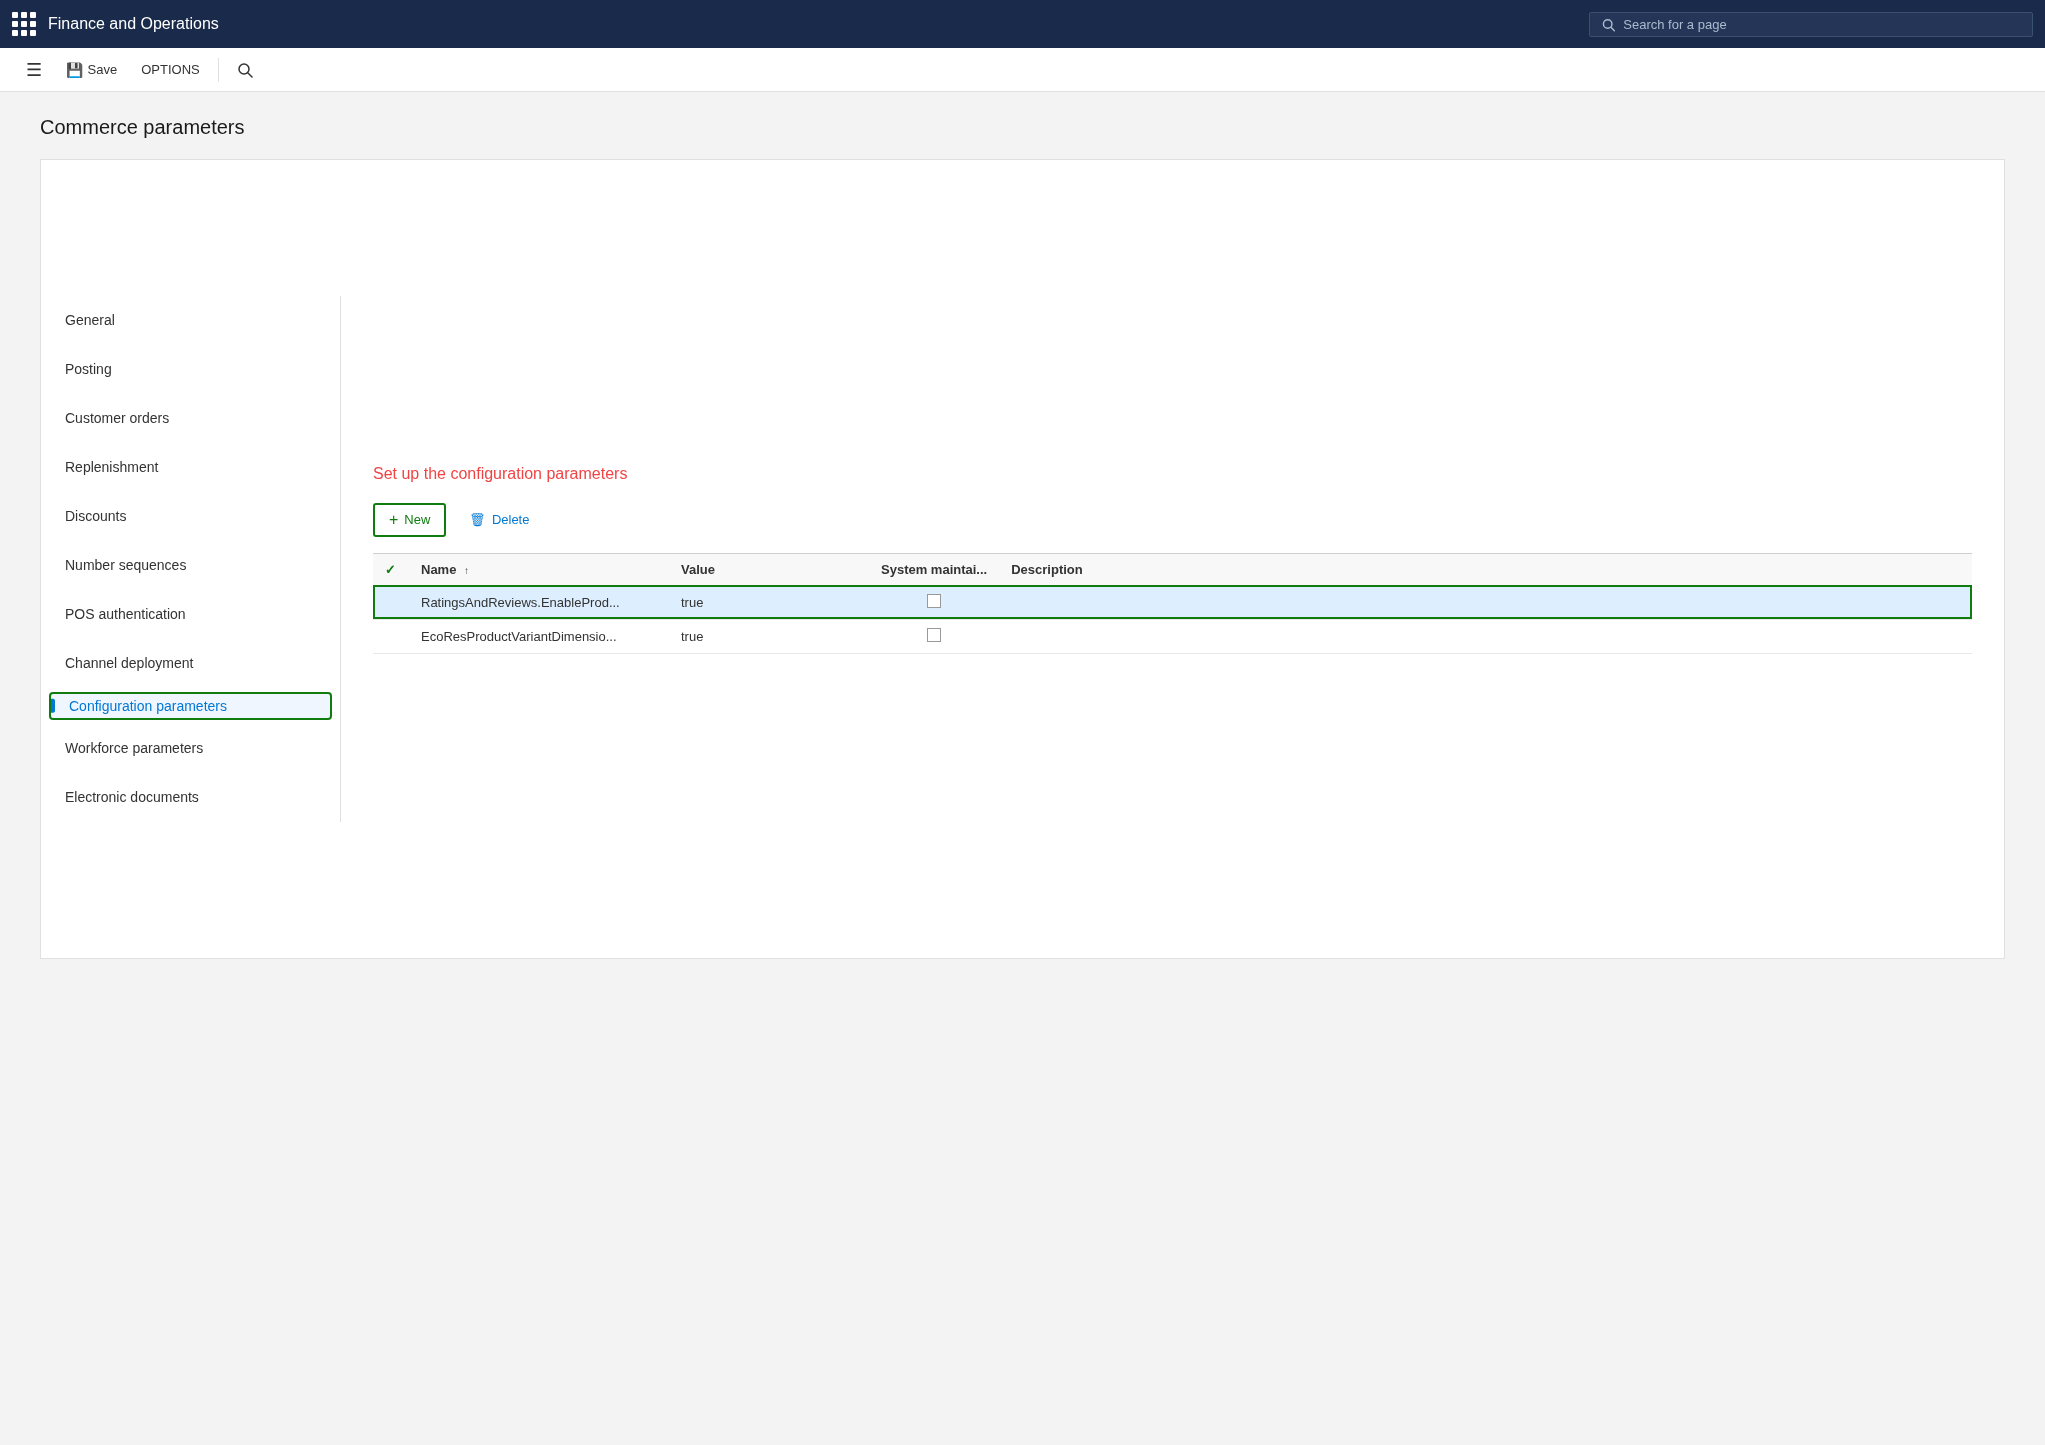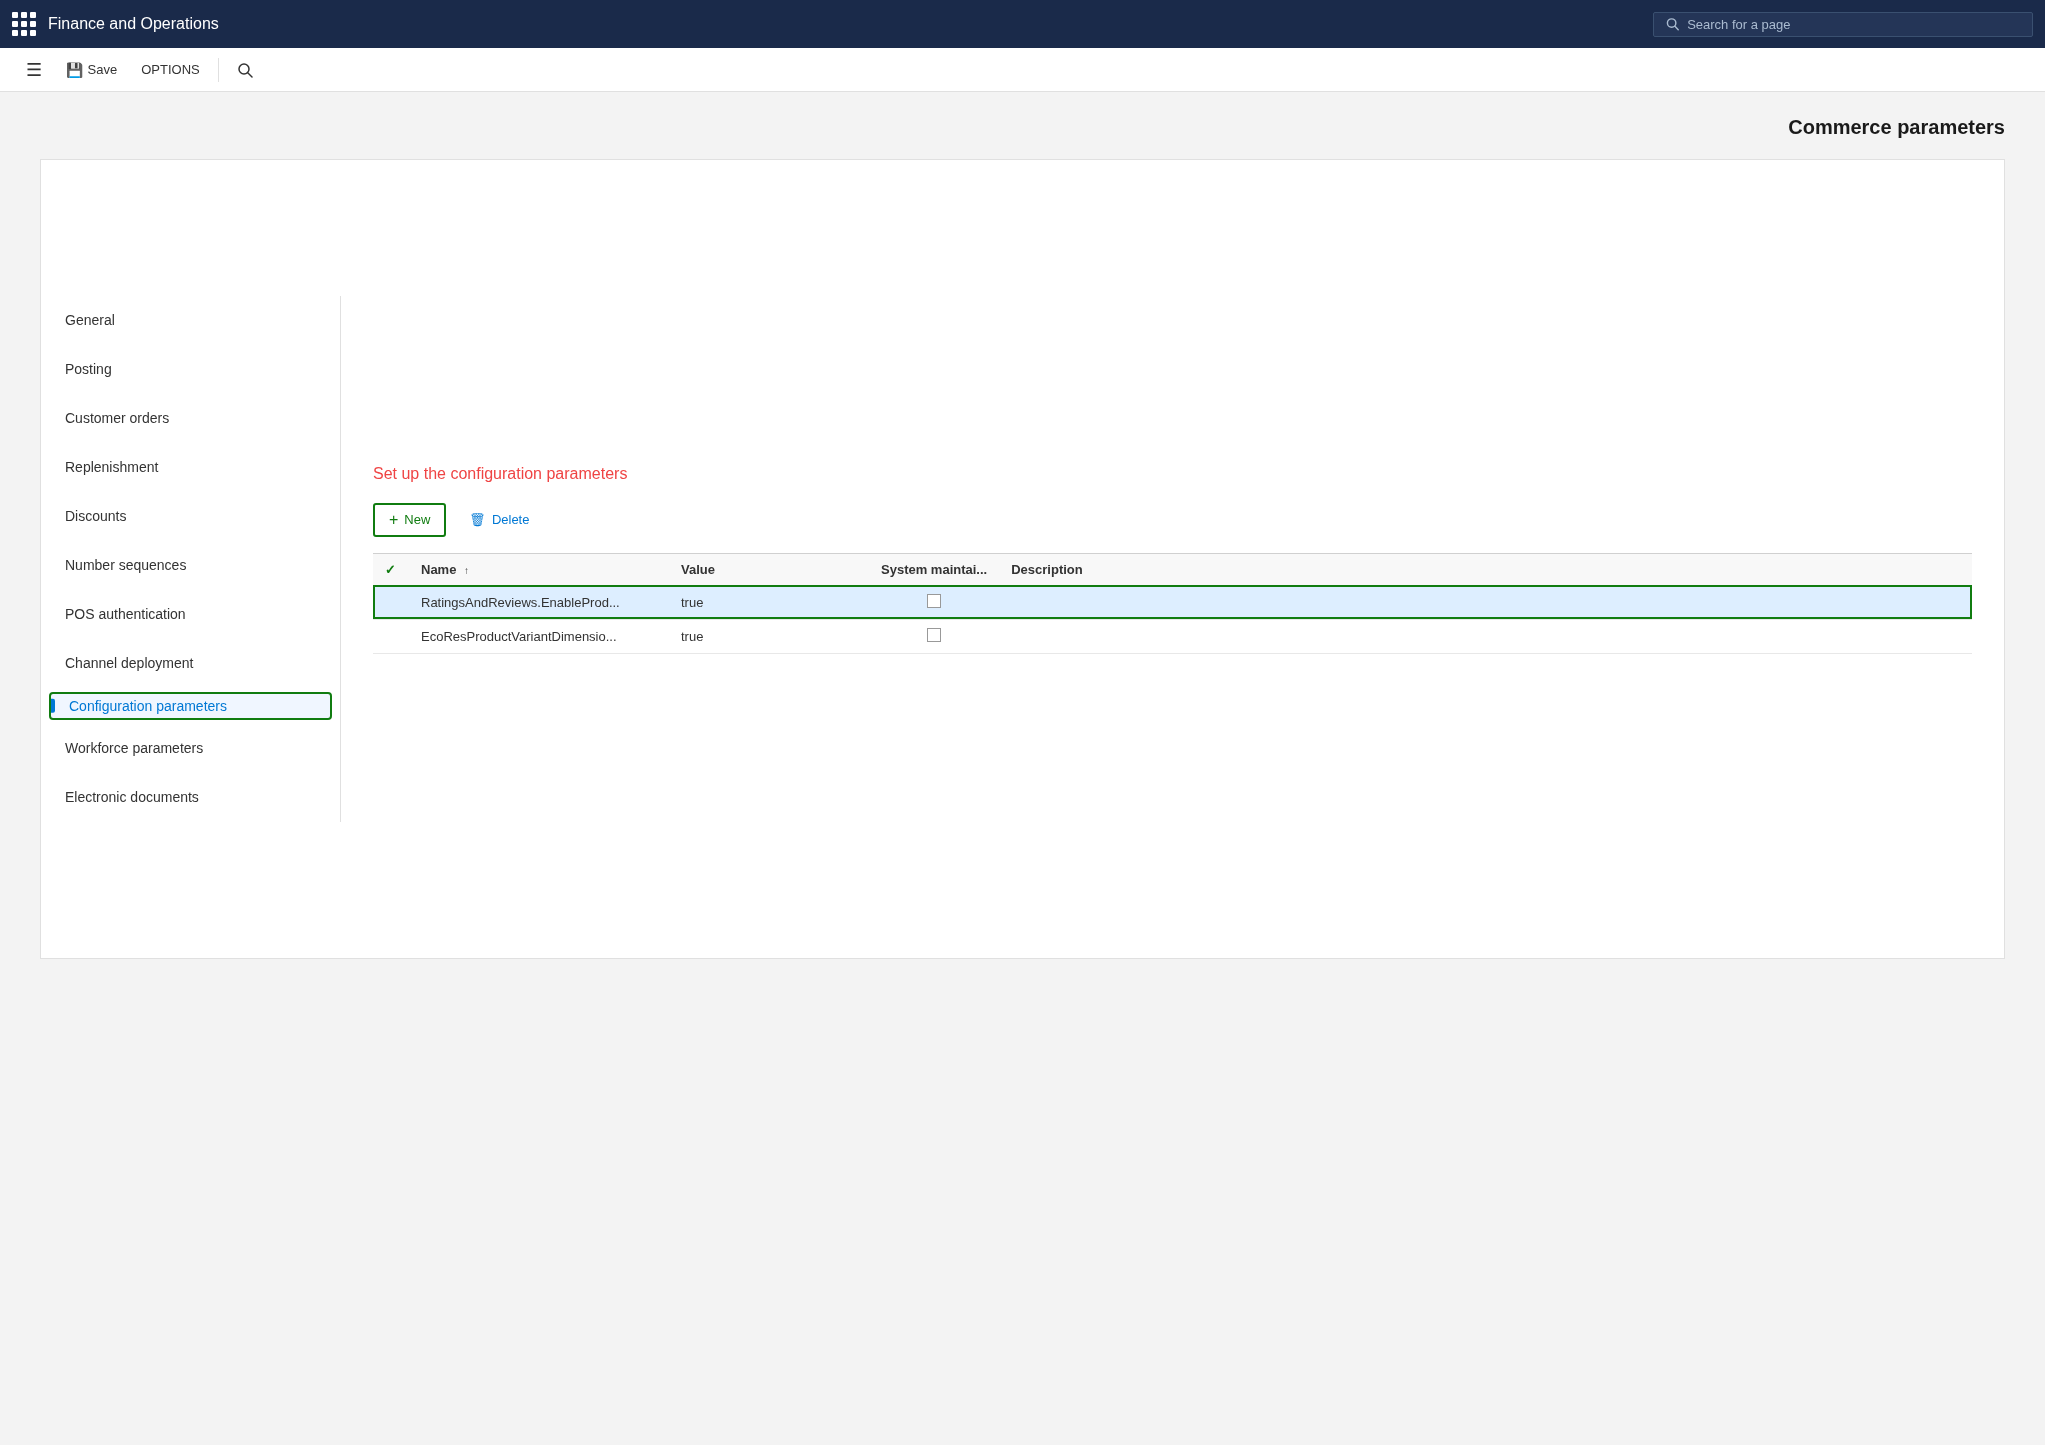--- a/index.html
+++ b/index.html
@@ -27,27 +27,27 @@
       border-radius: 1px;
     }
     .nav-title {
       color: white;
       font-size: 16px;
       font-weight: 400;
       flex: 1;
     }
     .nav-search {
       display: flex;
-      align-items: flex-start;
+      align-items: flex-end;
       background: #243557;
       border: 1px solid #3a5070;
       border-radius: 2px;
       padding: 4px 12px;
       gap: 8px;
-      width: 380px;
+      width: 444px;
     }
     .nav-search input {
       background: transparent;
       border: none;
       outline: none;
       color: #aabbd0;
       font-size: 13px;
       width: 100%;
     }
     .nav-search input::placeholder { color: #aabbd0; }
@@ -84,24 +84,23 @@
 
     
     .main-container {
       display: flex;
       flex-direction: column;
       padding: 24px 40px;
       min-height: calc(100vh - 92px);
     }
     .page-title {
       font-size: 20px;
-      font-weight: 700;
+      font-weight: 400;
       color: #1a1a1a;
       margin-bottom: 20px;
-      text-align: right;
     }
 
     
     .content-area {
       display: flex;
       background: white;
       border: 1px solid #e0e0e0;
       min-height: 800px;
       align-items: center;
     }

